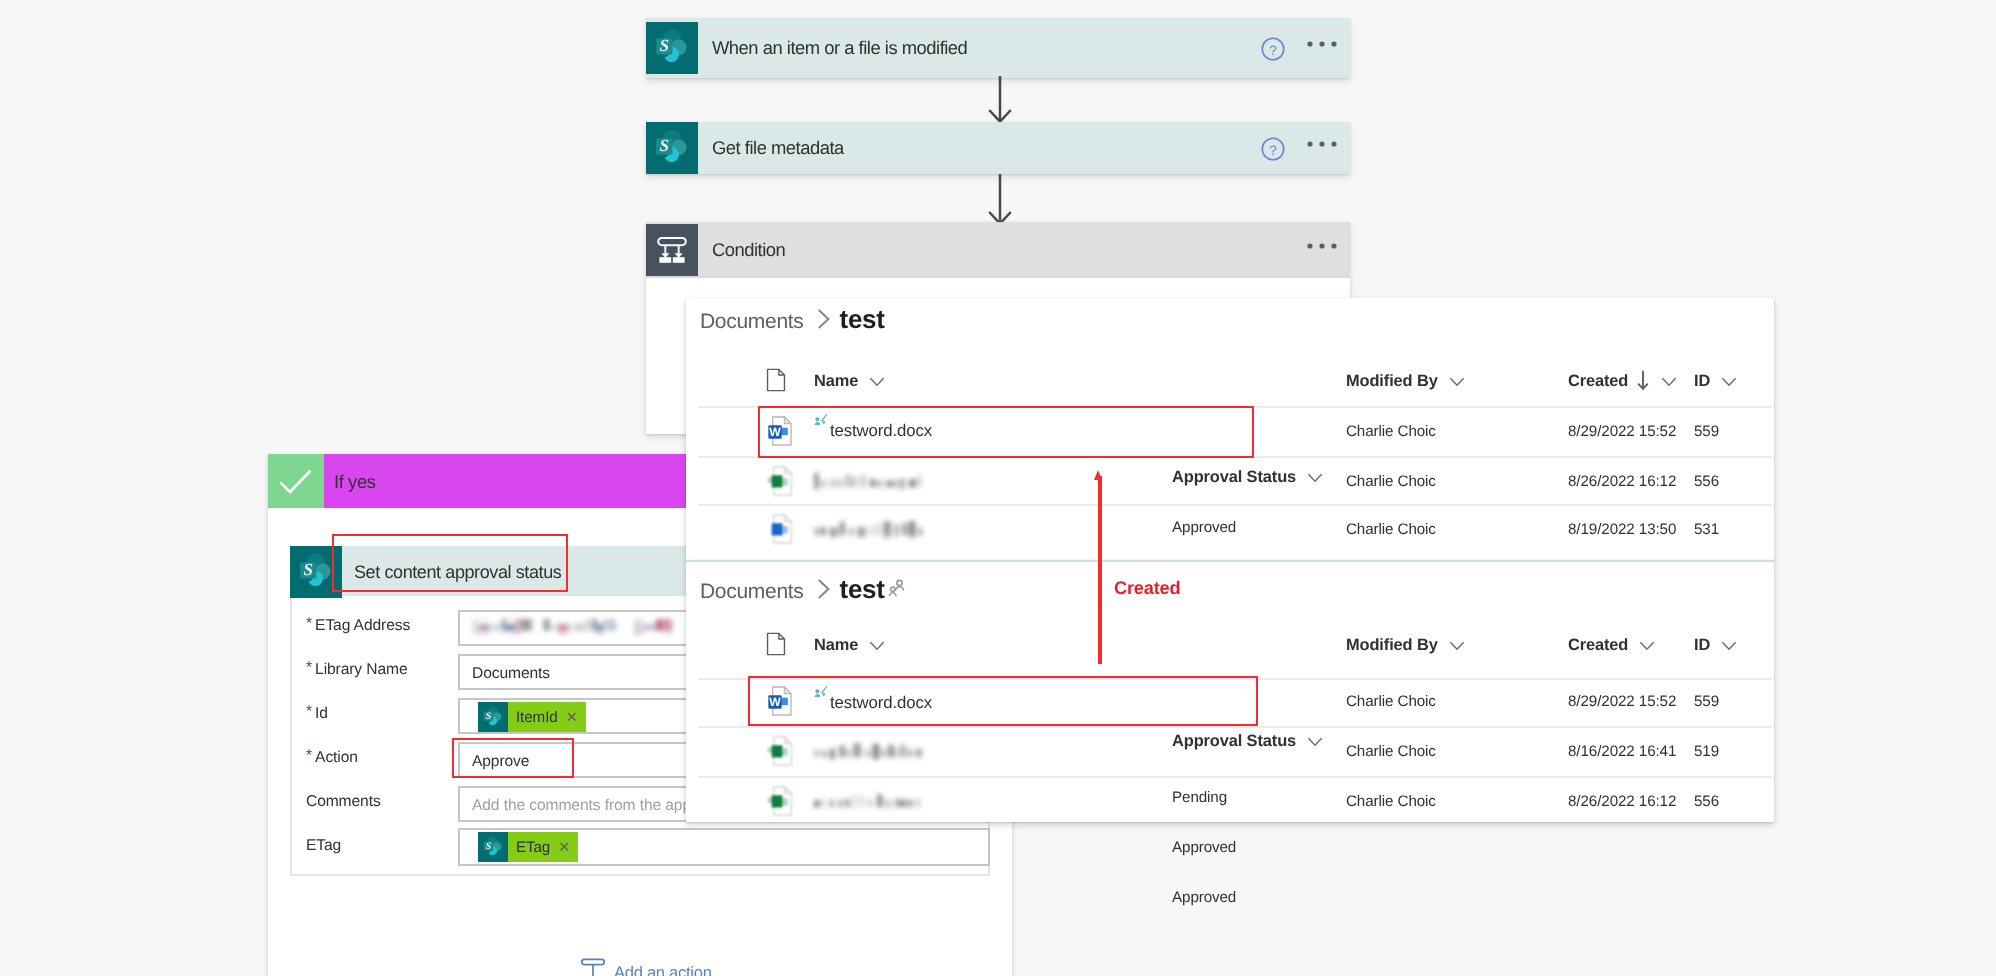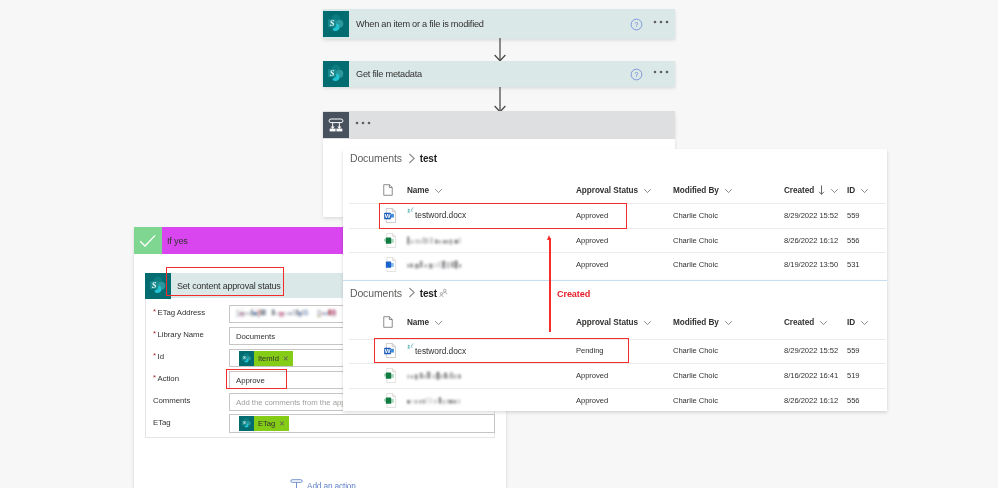--- a/index.html
+++ b/index.html
@@ -73,32 +73,32 @@
   #in2{left:229px;top:349px;width:258px;height:16px;}
   #in3{left:229px;top:371px;width:258px;height:16px;}
   #in4{left:229px;top:393px;width:258px;height:16px;}
   #in5{left:229px;top:414px;width:258px;height:17px;}
   #addaction{left:290px;top:478px;gap:4px;}
 
   
   #sp-top{left:343px;top:149px;width:544px;height:131px;}
   #sp-bot{left:343px;top:280px;width:544px;height:131px;border-top:1.5px solid #c7ddf2;box-sizing:border-box;}
   .sp-panel .crumb{font-size:10.5px;letter-spacing:-0.15px;}
-  .sp-panel .crumb .c2{font-size:10px;}
+  .sp-panel .crumb .c2{font-size:13px;}
   .sp-head{left:0;top:33px;width:100%;height:16px;font-size:8.2px;letter-spacing:-0.05px;}
   .sp-head .cell{top:0;height:16px;}
   .sp-row{left:0;width:100%;height:24.7px;font-size:7.6px;letter-spacing:-0.05px;}
   .sp-row .cell{top:0;height:24.7px;}
   .sp-row .c-name{font-size:8.4px;}
   .sp-row .c-name.has-sync{padding-left:8px;text-align:center;}
   .sortarrow{margin-left:4px;line-height:0;display:inline-flex;align-items:center;}
   .cell{position:absolute;display:flex;align-items:center;}
   .c-icon{left:40px;}
   .c-name{left:64px;}
-  .c-status{left:233px;}
+  .c-status{left:243px;margin-top:48px;}
   .c-mod{left:330px;}
   .c-created{left:441px;}
   .c-id{left:504px;}
   .chev{margin-left:5px;}
 
   #rb-actioncard{left:166px;top:267px;width:118px;height:29px;}
   #rb-action{left:226px;top:369px;width:61px;height:20px;}
   #rb-row-top{left:379px;top:203px;width:248px;height:26px;}
   #rb-row-bot{left:374px;top:338px;width:255px;height:25px;}
   #arrow-shaft{left:549px;top:238px;width:1.7px;height:94px;}
@@ -216,20 +216,21 @@
           <rect x="6.1" y="7.0" width="13.8" height="3.6" rx="1.8" fill="none" stroke="#fff" stroke-width="1.0"></rect>
           <rect x="9.2" y="10.6" width="0.95" height="4.3"></rect>
           <rect x="15.85" y="10.6" width="0.95" height="4.3"></rect>
           <path d="M7.65 14.6h4.05l-2.02 2.35z"></path>
           <path d="M14.3 14.6h4.05l-2.02 2.35z"></path>
           <rect x="6.7" y="16.6" width="5.9" height="2.8"></rect>
           <rect x="13.4" y="16.6" width="5.9" height="2.8"></rect>
         </g>
       </svg>
     </div>
+    <div class="ttl">Condition</div>
     <div class="dots">
       <svg width="16" height="4" viewBox="0 0 16 4">
           <circle cx="2" cy="2" r="1.3" fill="#605e5c"></circle>
           <circle cx="8" cy="2" r="1.3" fill="#605e5c"></circle>
           <circle cx="14" cy="2" r="1.3" fill="#605e5c"></circle>
         </svg>
     </div>
   </div>
 
   <div id="cond-body"></div>

